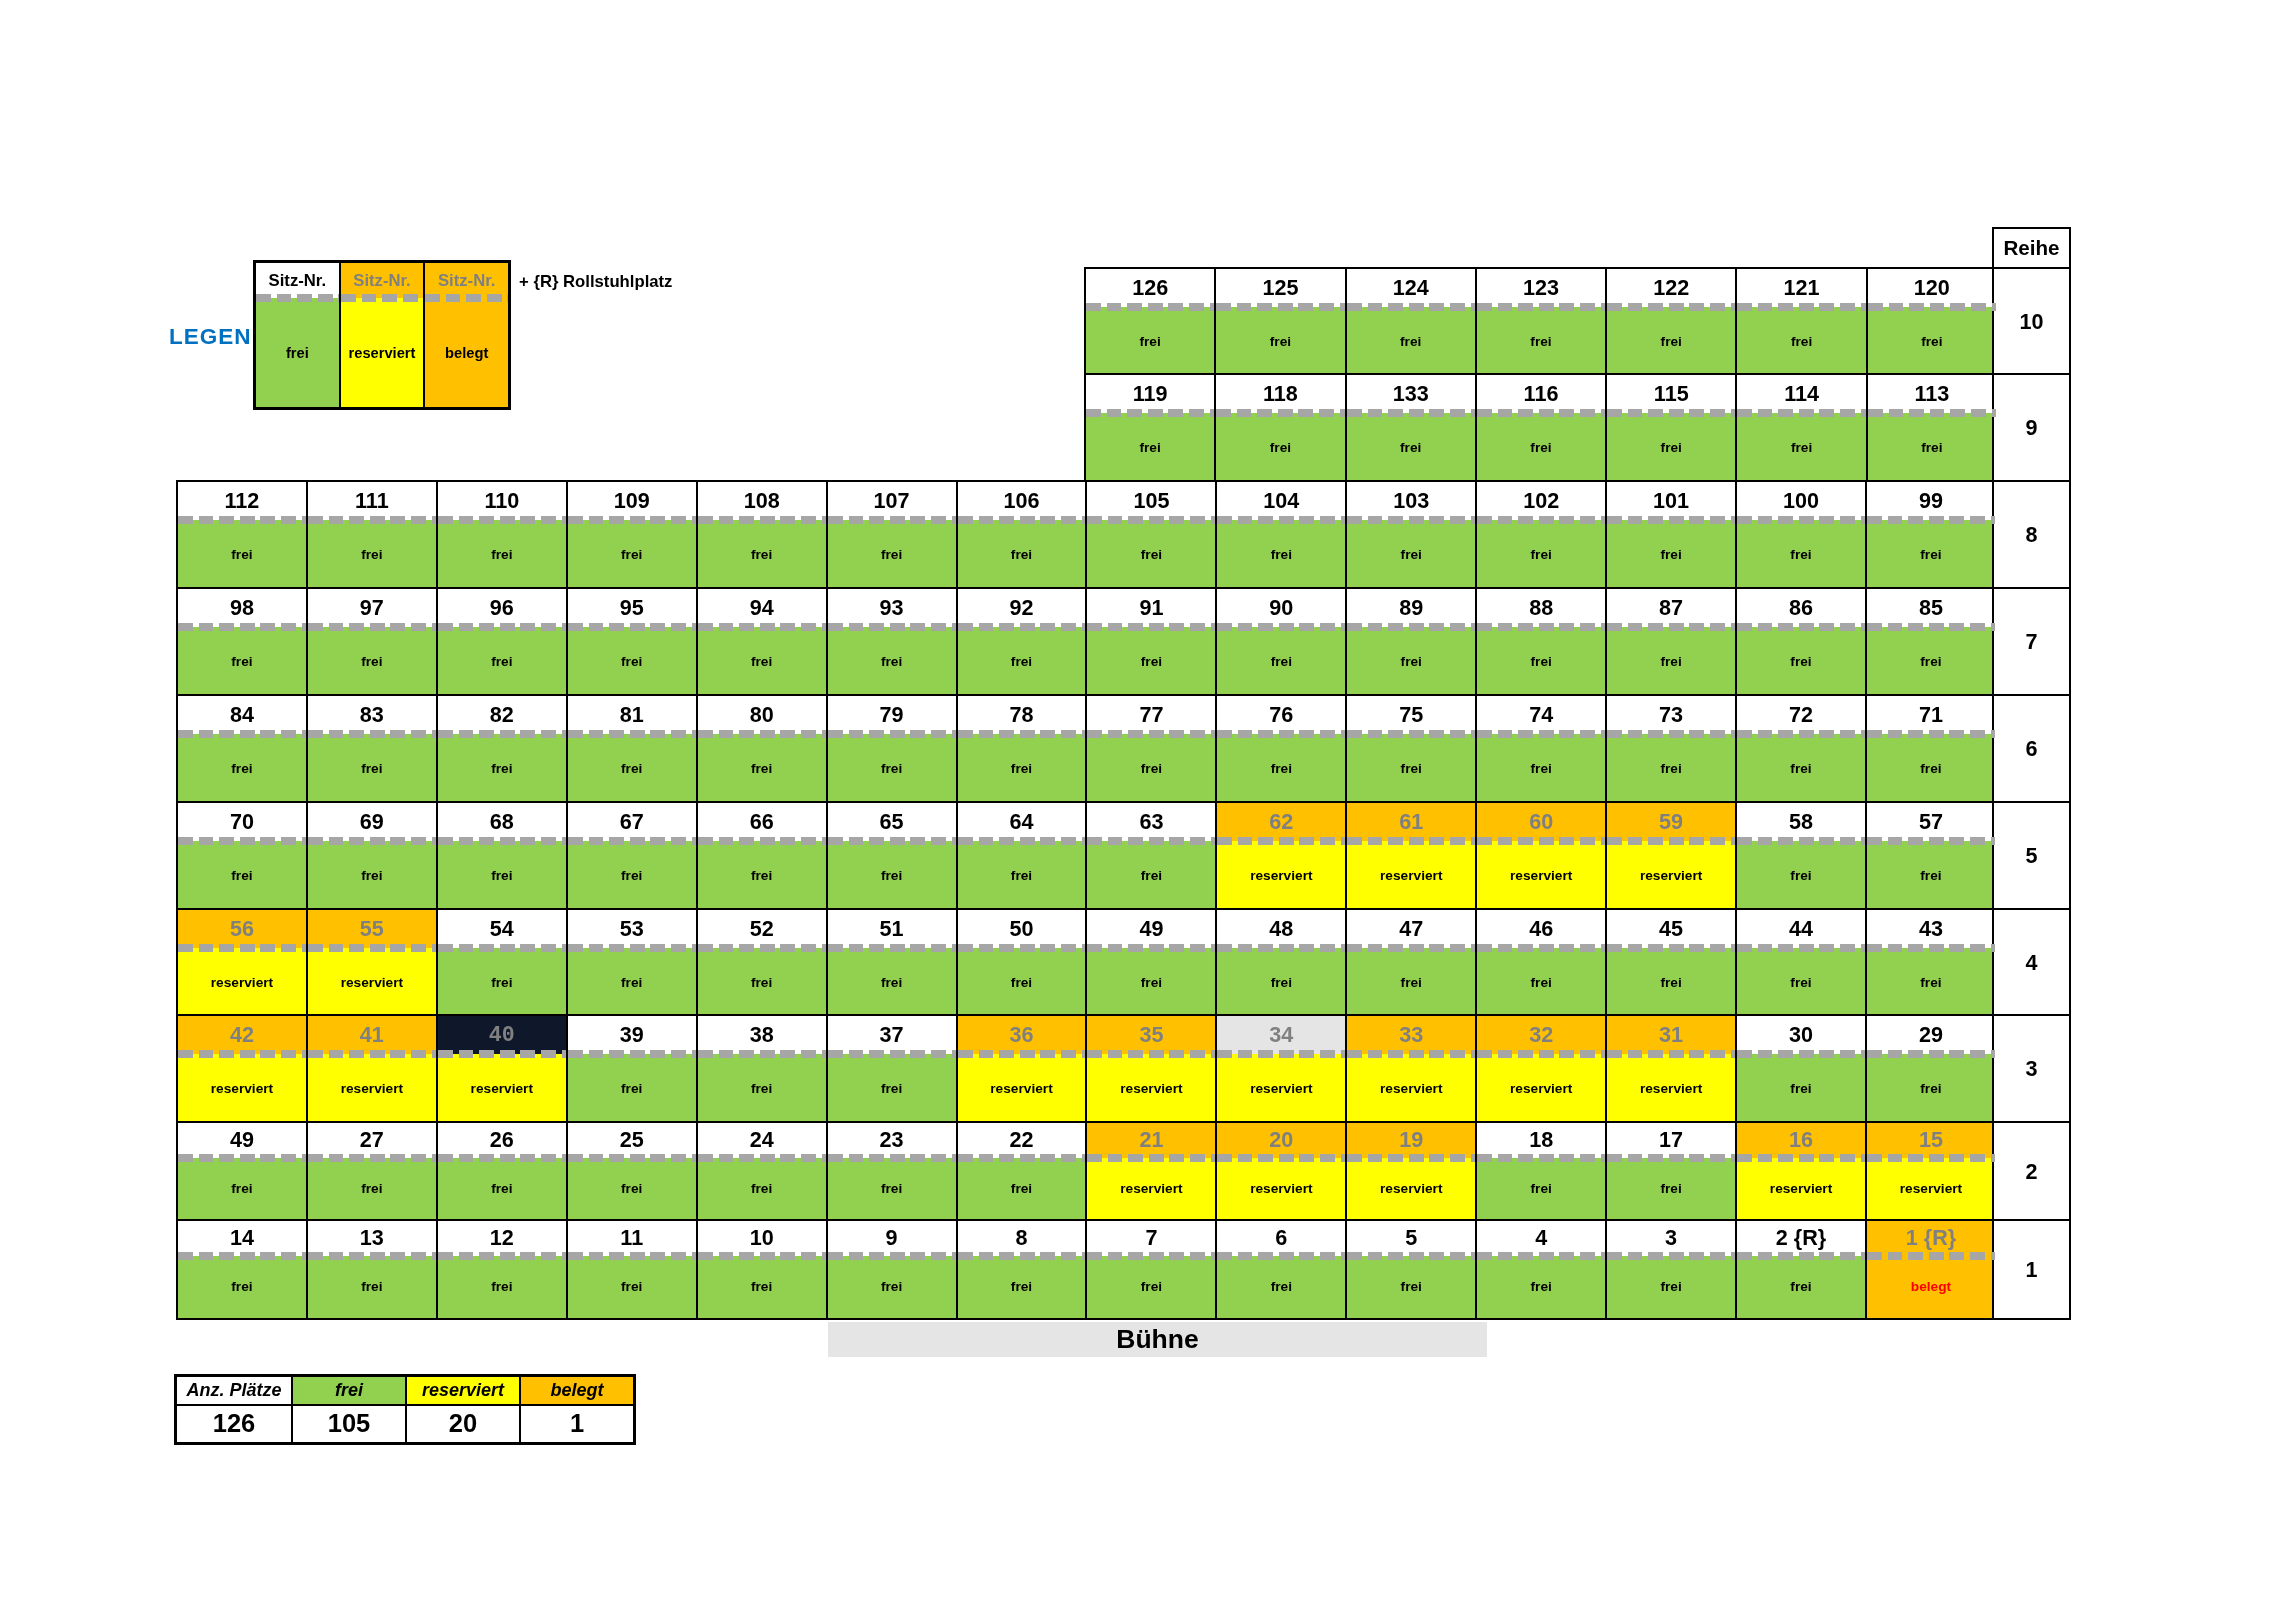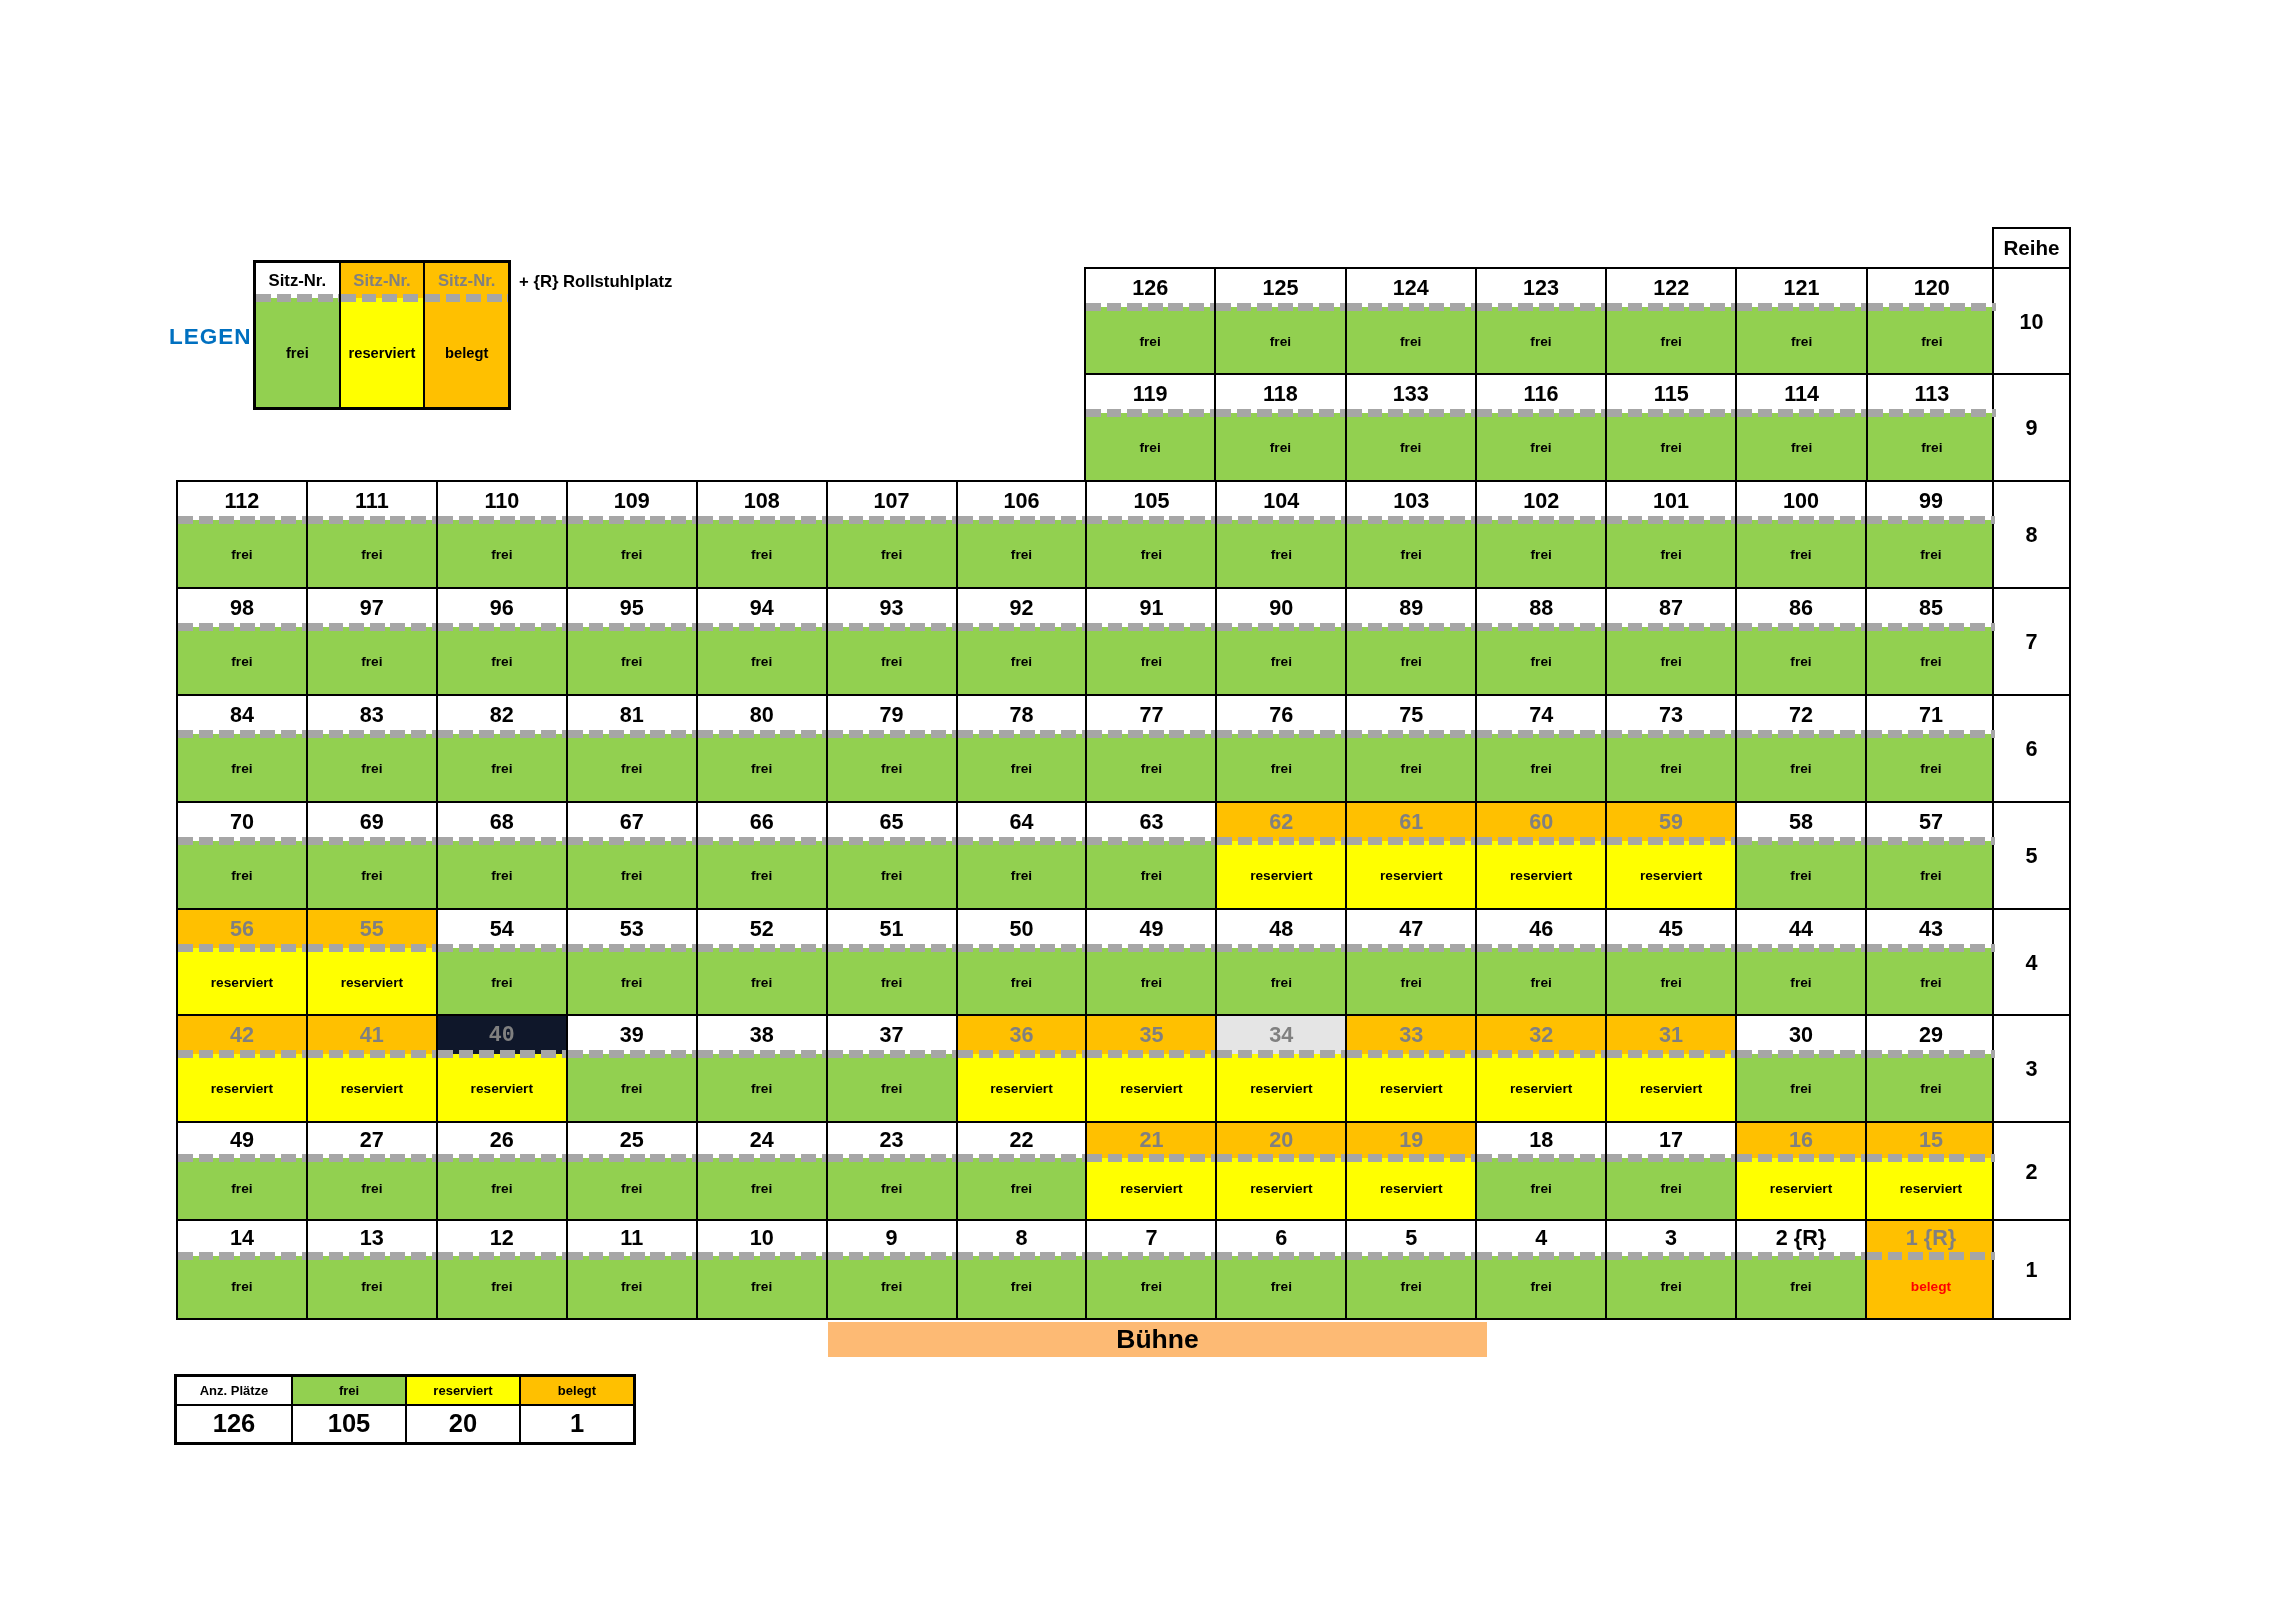--- a/index.html
+++ b/index.html
@@ -35,21 +35,21 @@
   .seat .dash{top:calc(36% - 3.9px);}
 
   .reihe-header{position:absolute;left:1992px;top:227px;width:79px;height:42px;border:2.9px solid #000;box-sizing:border-box;display:flex;align-items:center;justify-content:center;font-size:20.6px;background:#fff;}
   .reihe-cell{position:absolute;border:2.9px solid #000;box-sizing:border-box;display:flex;align-items:center;justify-content:center;font-size:21.6px;background:#fff;}
 
   
   .stage{position:absolute;left:828px;top:1322px;width:659px;height:35px;display:flex;align-items:center;justify-content:center;font-size:26.5px;}
 
   
   .summary{position:absolute;left:174px;top:1374px;border:3.9px solid #000;box-sizing:content-box;display:grid;grid-template-columns:repeat(4,114px);background:#fff;}
-  .sum-h{height:26.5px;border-left:2.9px solid #000;display:flex;align-items:center;justify-content:center;font-size:13px;}
+  .sum-h{height:26.5px;border-left:2.9px solid #000;display:flex;align-items:center;justify-content:center;font-size:18px;font-style:italic;}
   .sum-h:nth-child(1){border-left:none;}
   .sum-v{height:36px;border-left:2.9px solid #000;border-top:2.9px solid #000;display:flex;align-items:center;justify-content:center;font-size:25.5px;background:#fff;}
   .sum-v:nth-child(5){border-left:none;}
 </style>
 </head>
 <body>
 
 <div class="canvas">
 
 
@@ -731,21 +731,21 @@
         </div>
         <div class="seat">
           <div class="num" style="background: rgb(255, 192, 0); color: rgb(128, 128, 128);">1 {R}</div>
           <div class="dash"></div>
           <div class="st" style="background: rgb(255, 192, 0); color: rgb(255, 0, 0);">belegt</div>
         </div>
       </div>
       <div class="reihe-cell" style="left: 1992px; top: 1219px; width: 79px; height: 101px;">1</div>
     </div>
 
-  <div class="stage" style="background: #fdba74;">Bühne</div>
+  <div class="stage" style="background: #e5e5e5;">Bühne</div>
 
   <div class="summary">
       <div class="sum-h" style="background: rgb(255, 255, 255);">Anz. Plätze</div>
       <div class="sum-h" style="background: rgb(146, 208, 80);">frei</div>
       <div class="sum-h" style="background: rgb(255, 255, 0);">reserviert</div>
       <div class="sum-h" style="background: rgb(255, 192, 0);">belegt</div>
       <div class="sum-v">126</div>
       <div class="sum-v">105</div>
       <div class="sum-v">20</div>
       <div class="sum-v">1</div>

